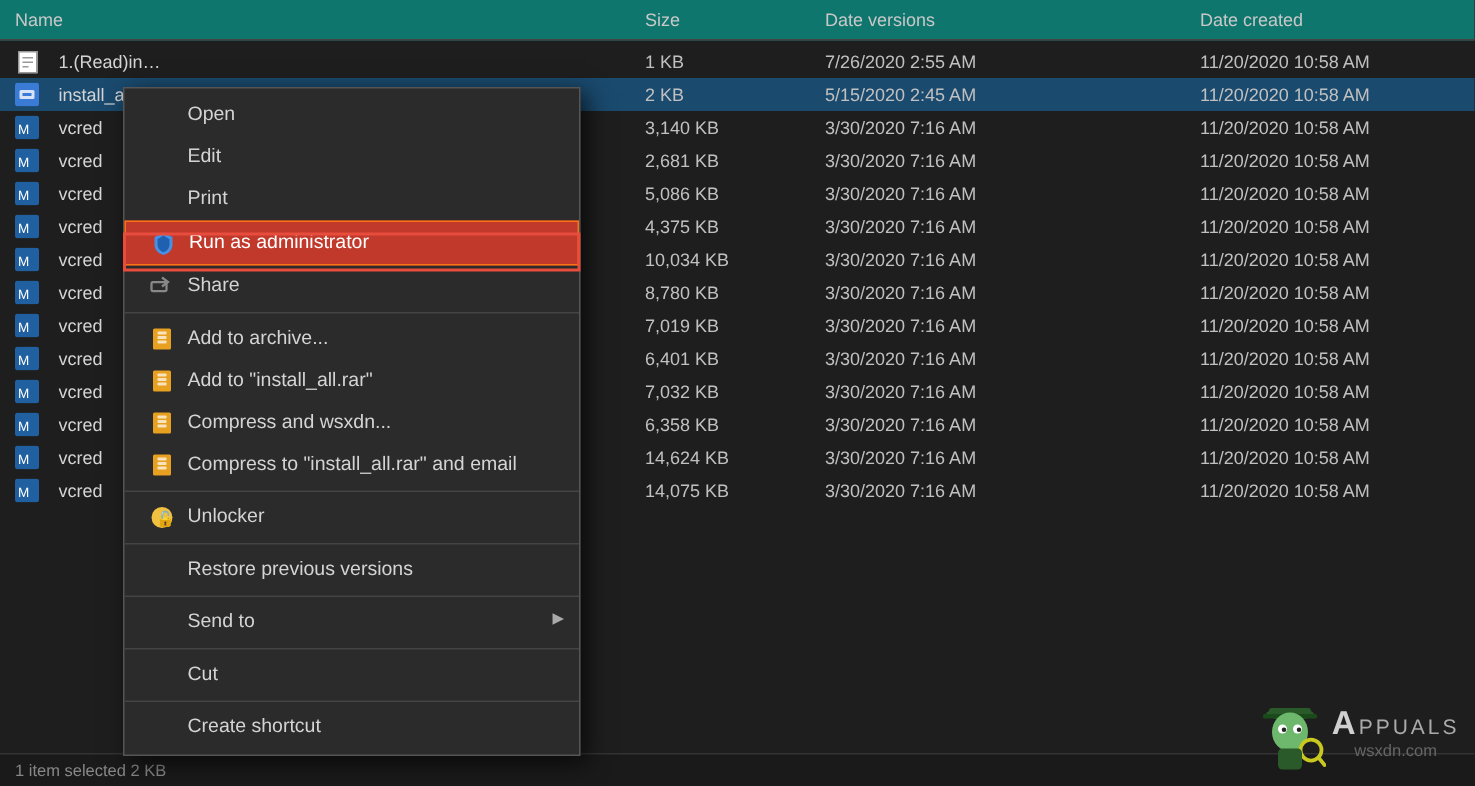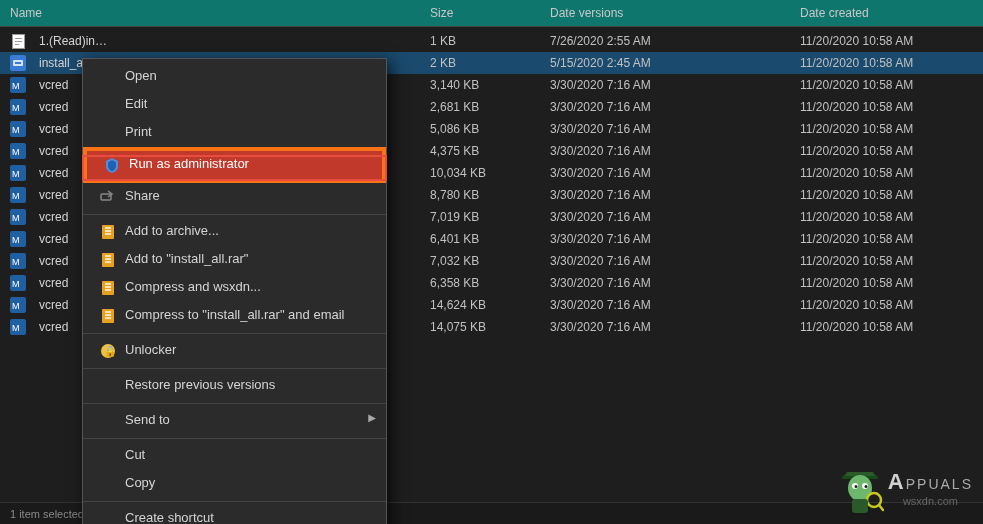--- a/index.html
+++ b/index.html
@@ -92,21 +92,21 @@
       cursor: pointer;
       color: #d4d4d4;
       font-size: 13px;
       position: relative;
       gap: 8px;
     }
 
     .context-menu-item.highlighted {
       background: #c0392b;
       color: #fff;
-      border: 4px solid #f97316;
+      border: 1px solid #f97316;
     }
 
     .context-menu-item .item-icon {
       width: 18px;
       height: 18px;
       display: flex;
       align-items: center;
       justify-content: center;
       flex-shrink: 0;
     }
@@ -472,24 +472,20 @@
     <div class="context-menu-item">
       <div class="item-icon"></div>
       <span>Send to</span>
       <span class="arrow">▶</span>
     </div>
     <div class="context-menu-separator"></div>
     <div class="context-menu-item">
       <div class="item-icon"></div>
       <span>Cut</span>
     </div>
-    <div class="context-menu-item">
-      <div class="item-icon"></div>
-      <span>Copy</span>
-    </div>
     <div class="context-menu-separator"></div>
     <div class="context-menu-item">
       <div class="item-icon"></div>
       <span>Create shortcut</span>
     </div>
   </div>
 
 <div class="run-as-admin-box"></div>
 
 <div class="bottom-bar">

